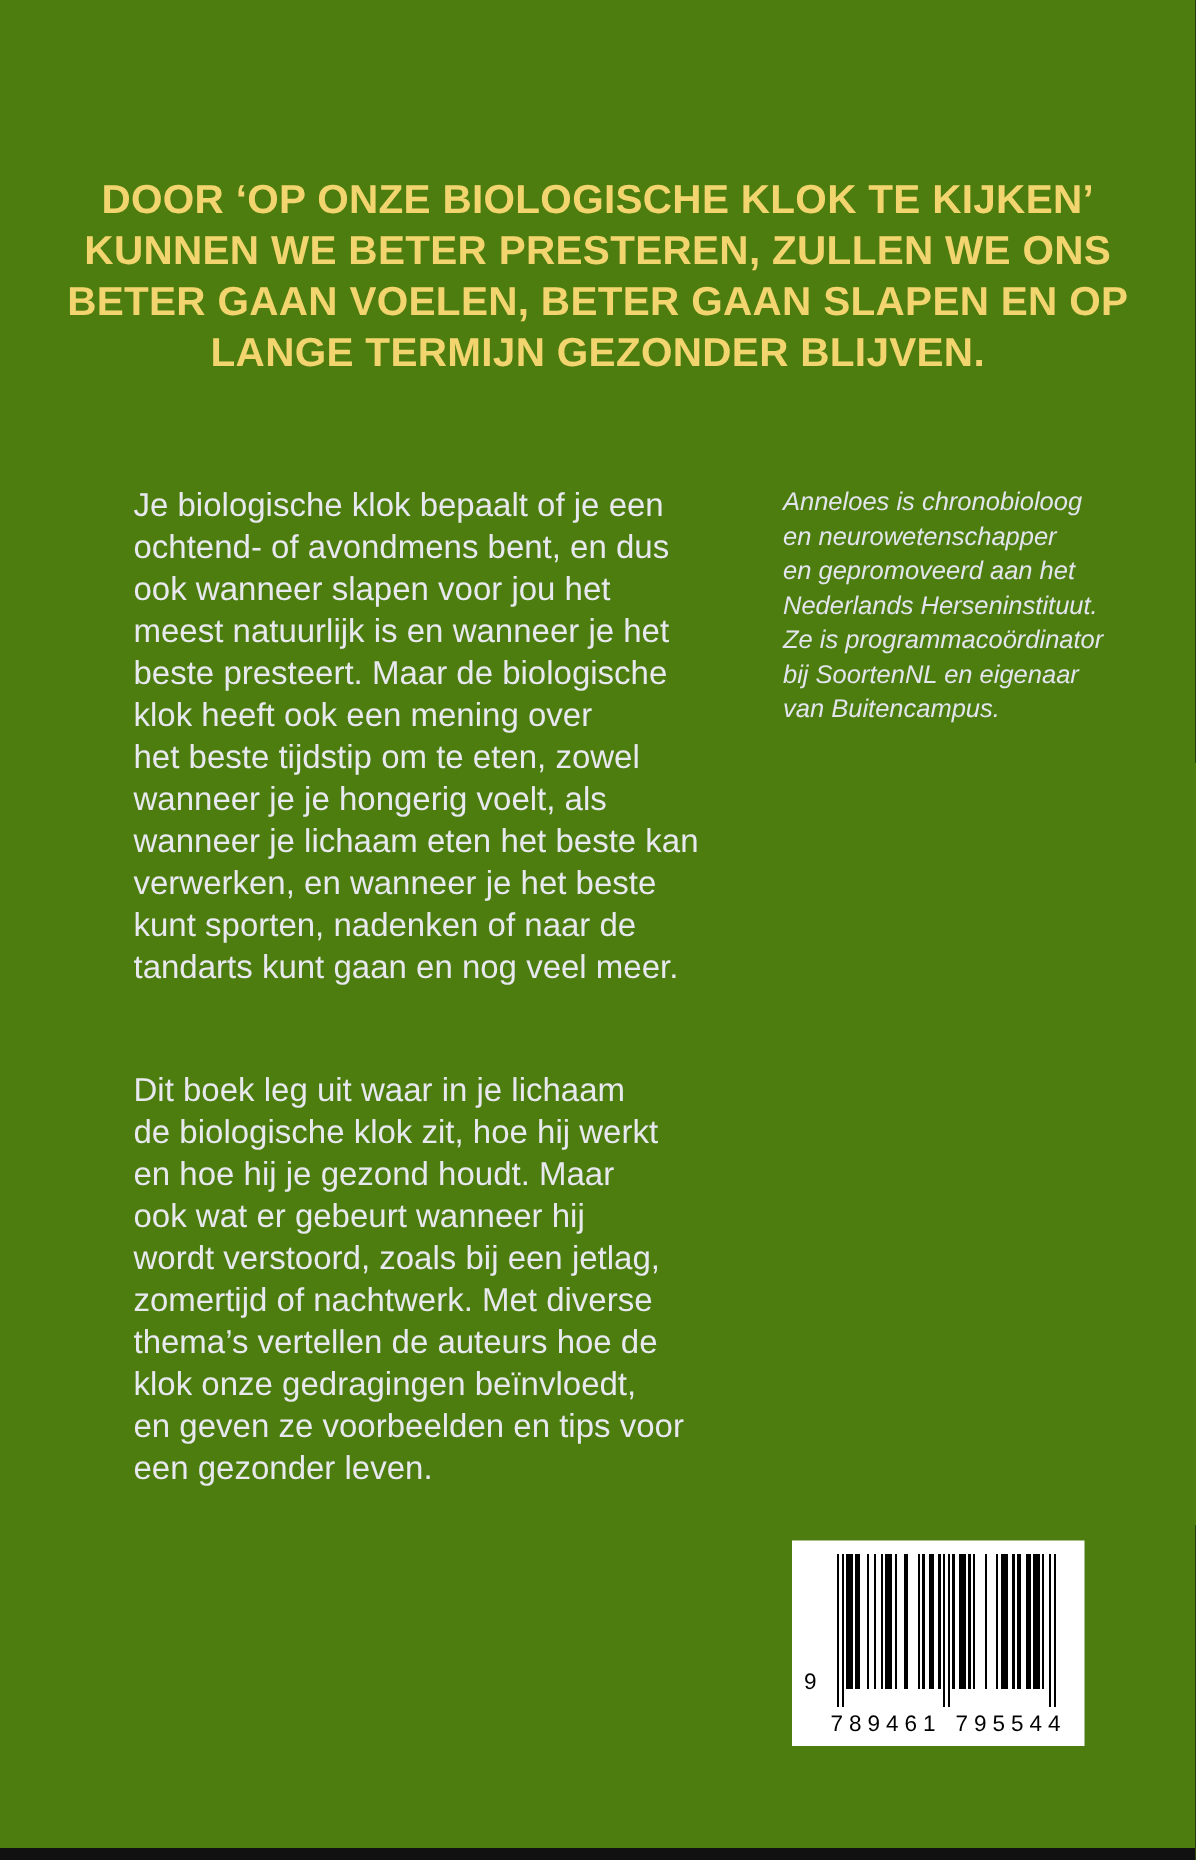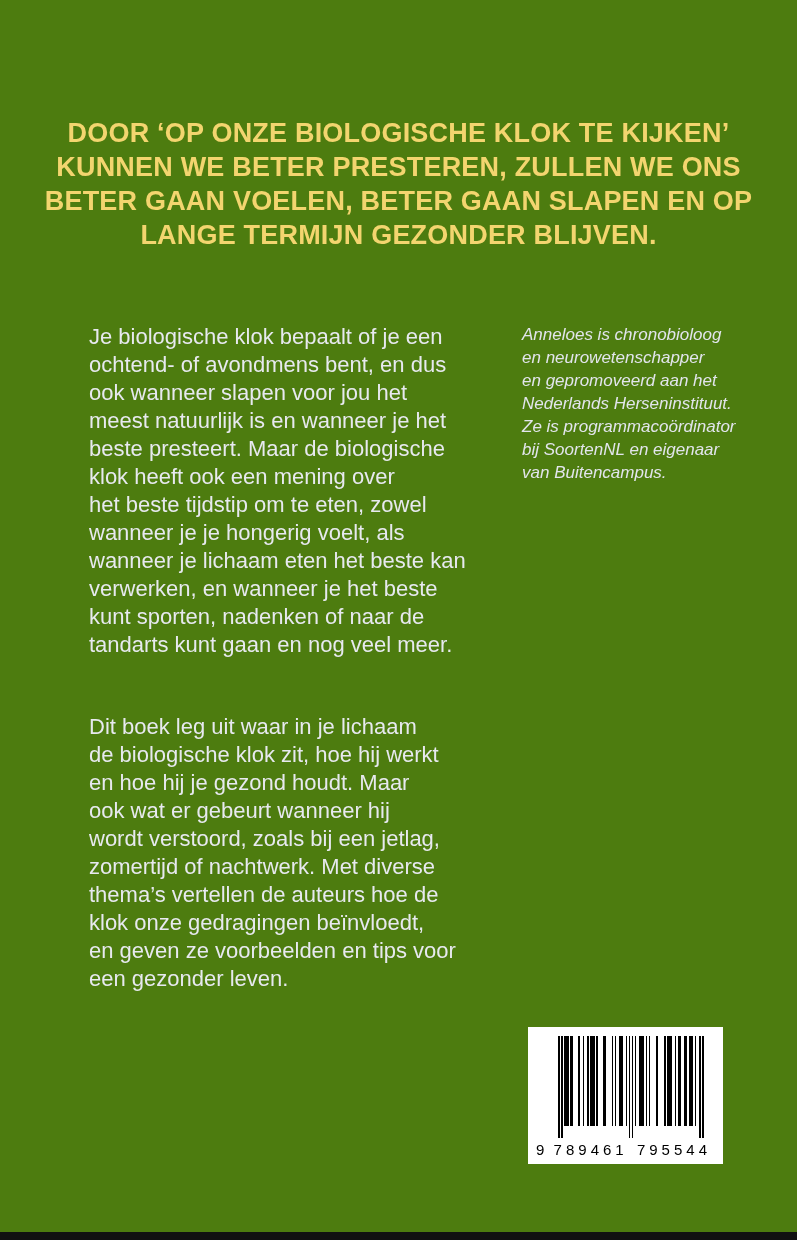--- a/index.html
+++ b/index.html
@@ -78,20 +78,21 @@
     right: 12px;
     bottom: 6px;
     display: flex;
     justify-content: space-between;
     color: #000;
     font-size: 15px;
     font-family: "Liberation Sans", sans-serif;
   }
   .barcode-digits .grp {
     letter-spacing: 4px;
+    margin-top: 28px;
   }
 </style>
 </head>
 <body>
 
 <div class="cover">
 
   <div class="headline">DOOR ‘OP ONZE BIOLOGISCHE KLOK TE KIJKEN’
 KUNNEN WE BETER PRESTEREN, ZULLEN WE ONS
 BETER GAAN VOELEN, BETER GAAN SLAPEN EN OP

